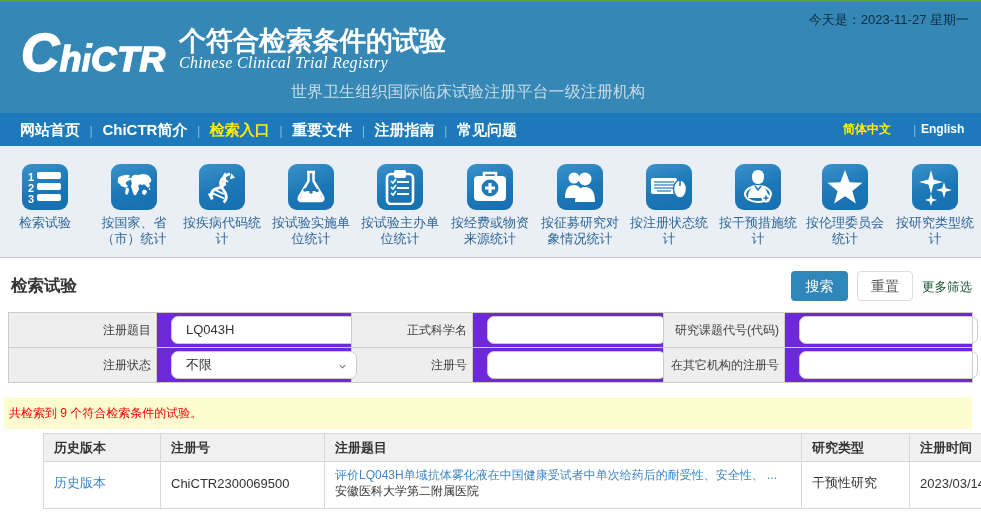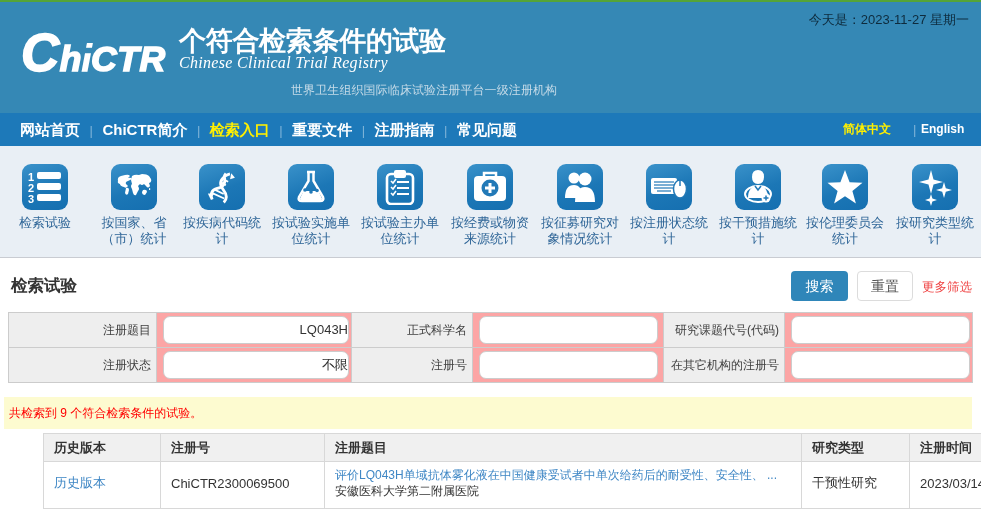--- a/index.html
+++ b/index.html
@@ -4,39 +4,39 @@
 <style>
 * { margin:0; padding:0; box-sizing:border-box; }
 html,body { width:981px; height:515px; background:#fff; font-family:"Liberation Sans", sans-serif; overflow:hidden; }
 .green { height:2px; background:#55a438; }
 .header { position:relative; height:111px; background:#3588b5; }
 .logo { position:absolute; left:21px; top:20px; color:#fff; font-weight:bold; font-style:italic; letter-spacing:0.5px; white-space:nowrap; -webkit-text-stroke:1.6px #fff; }
 .logo .c1 { font-size:53px; }
 .logo .c2 { font-size:35.5px; }
 .title-cn { position:absolute; left:179px; top:21px; color:#fff; font-size:27px; font-weight:bold; letter-spacing:-0.3px; }
 .title-en { position:absolute; left:179px; top:52px; color:#fff; font-size:16px; font-style:italic; font-family:"Liberation Serif", serif; letter-spacing:0.3px; }
-.subtitle { position:absolute; left:291px; top:80px; color:#c6dbe8; font-size:12px; letter-spacing:0.1px; }
+.subtitle { position:absolute; left:291px; top:80px; color:#c6dbe8; font-size:16px; letter-spacing:0.1px; }
 .hdate { position:absolute; right:12px; top:9px; color:#0e2b3d; font-size:13px; }
 .nav { position:relative; height:33px; background:#1d79b9; color:#fff; font-size:15px; font-weight:bold; line-height:33px; white-space:nowrap; }
 .nav .it { font-size:12px; }
 .nav .sep { color:#7fb4d8; font-weight:normal; font-size:13px; }
 .nav .yel { color:#fff000; }
 .icons { position:relative; height:112px; background:#e9eff5; border-bottom:1px solid #c9ccd2; }
 .itm { position:absolute; top:18px; width:90px; text-align:center; }
 .tile { width:46px; height:46px; margin:0 auto; border-radius:9px; background:linear-gradient(160deg,#3a92ca 0%, #1c77b6 55%, #156fb0 100%); display:flex; align-items:center; justify-content:center; }
 .lbl { margin-top:5px; font-size:13px; line-height:16px; color:#2e6597; }
 .sect-head { position:relative; height:60px; }
 .sect-title { position:absolute; left:11px; top:17px; font-size:16.5px; font-weight:bold; color:#333; }
 .btn-search { position:absolute; left:791px; top:13px; width:57px; height:30px; background:#2f86b9; color:#fff; font-size:14px; text-align:center; line-height:30px; border-radius:4px; }
 .btn-reset { position:absolute; left:857px; top:13px; width:56px; height:30px; background:#fff; border:1px solid #dcdcdc; color:#555; font-size:14px; text-align:center; line-height:28px; border-radius:4px; }
-.more { position:absolute; left:922px; top:21px; color:#ef4444; font-size:12.5px; }
+.more { position:absolute; left:922px; top:21px; color:#14532d; font-size:12.5px; }
 .form { position:absolute; left:8px; top:312px; width:964px; border-collapse:collapse; table-layout:fixed; }
 .form td { border:1px solid #ccc; height:35px; font-size:12px; color:#404040; }
 .form td.lab { background:#eee; text-align:right; padding-right:5px; white-space:nowrap; }
-.form td.inp { background:#fca5a5; padding-left:6px;text-align:right; }
+.form td.inp { background:#6d28d9; padding-left:14px; }
 .ibox { width:186px; height:28px; border:1px solid #ccc; border-radius:7px; background:#fff; font-size:13px; color:#333; line-height:26px; padding-left:14px; }
 .ibox2 { width:179px; }
 .sel { position:relative; }
 .sel .car { position:absolute; right:9px; top:11px; width:9px; height:7px; }
 .yellow { position:absolute; left:4px; top:397px; width:968px; height:32px; background:#fdfbd0; color:#f00; font-size:12px; line-height:32px; padding-left:5px; }
 .results { position:absolute; left:7px; top:433px; width:965px; border-collapse:collapse; table-layout:fixed; font-size:13px; color:#333;margin-left:36px; }
 .results th { background:#f0f0f0; border:1px solid #d8d8d8; height:28px; text-align:left; padding-left:10px; font-size:13px; }
 .results td { border:1px solid #d8d8d8; height:47px; padding-left:10px; padding-bottom:4px; vertical-align:middle; }
 .blue { color:#3f87c5; }
 .results .t1 { line-height:16px; font-size:12px; } .results .t1 .blue { white-space:nowrap; }

